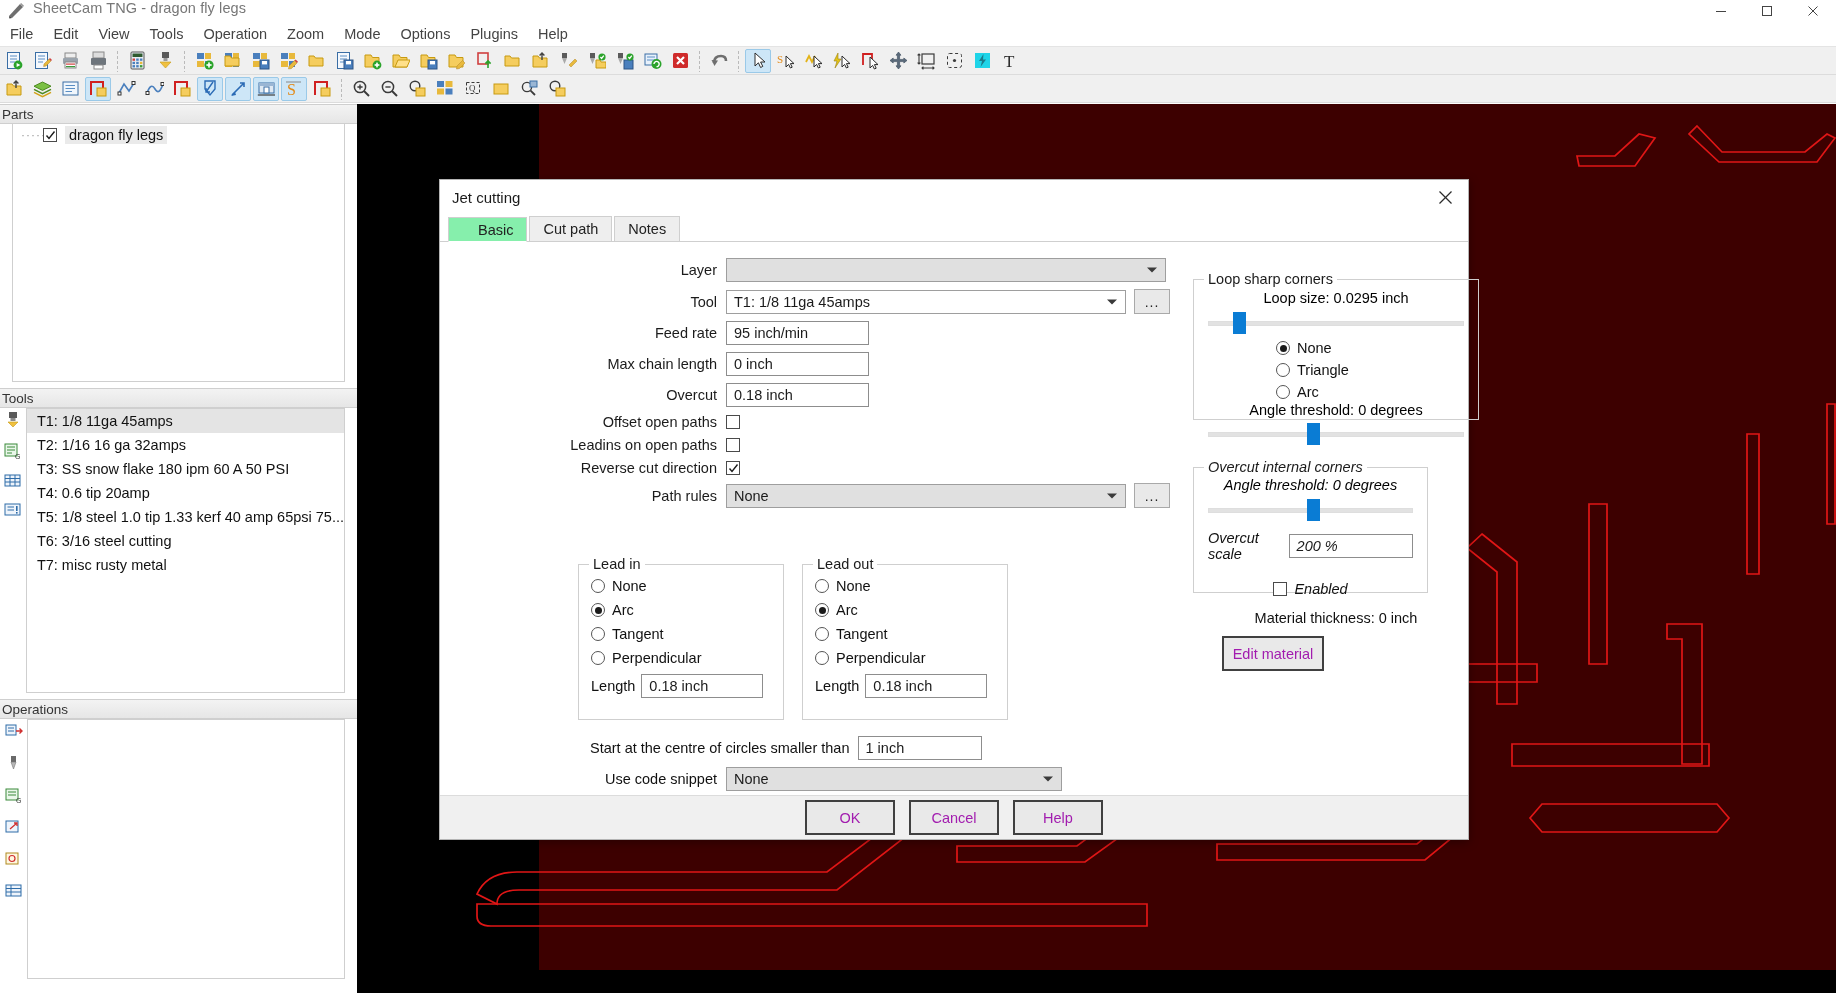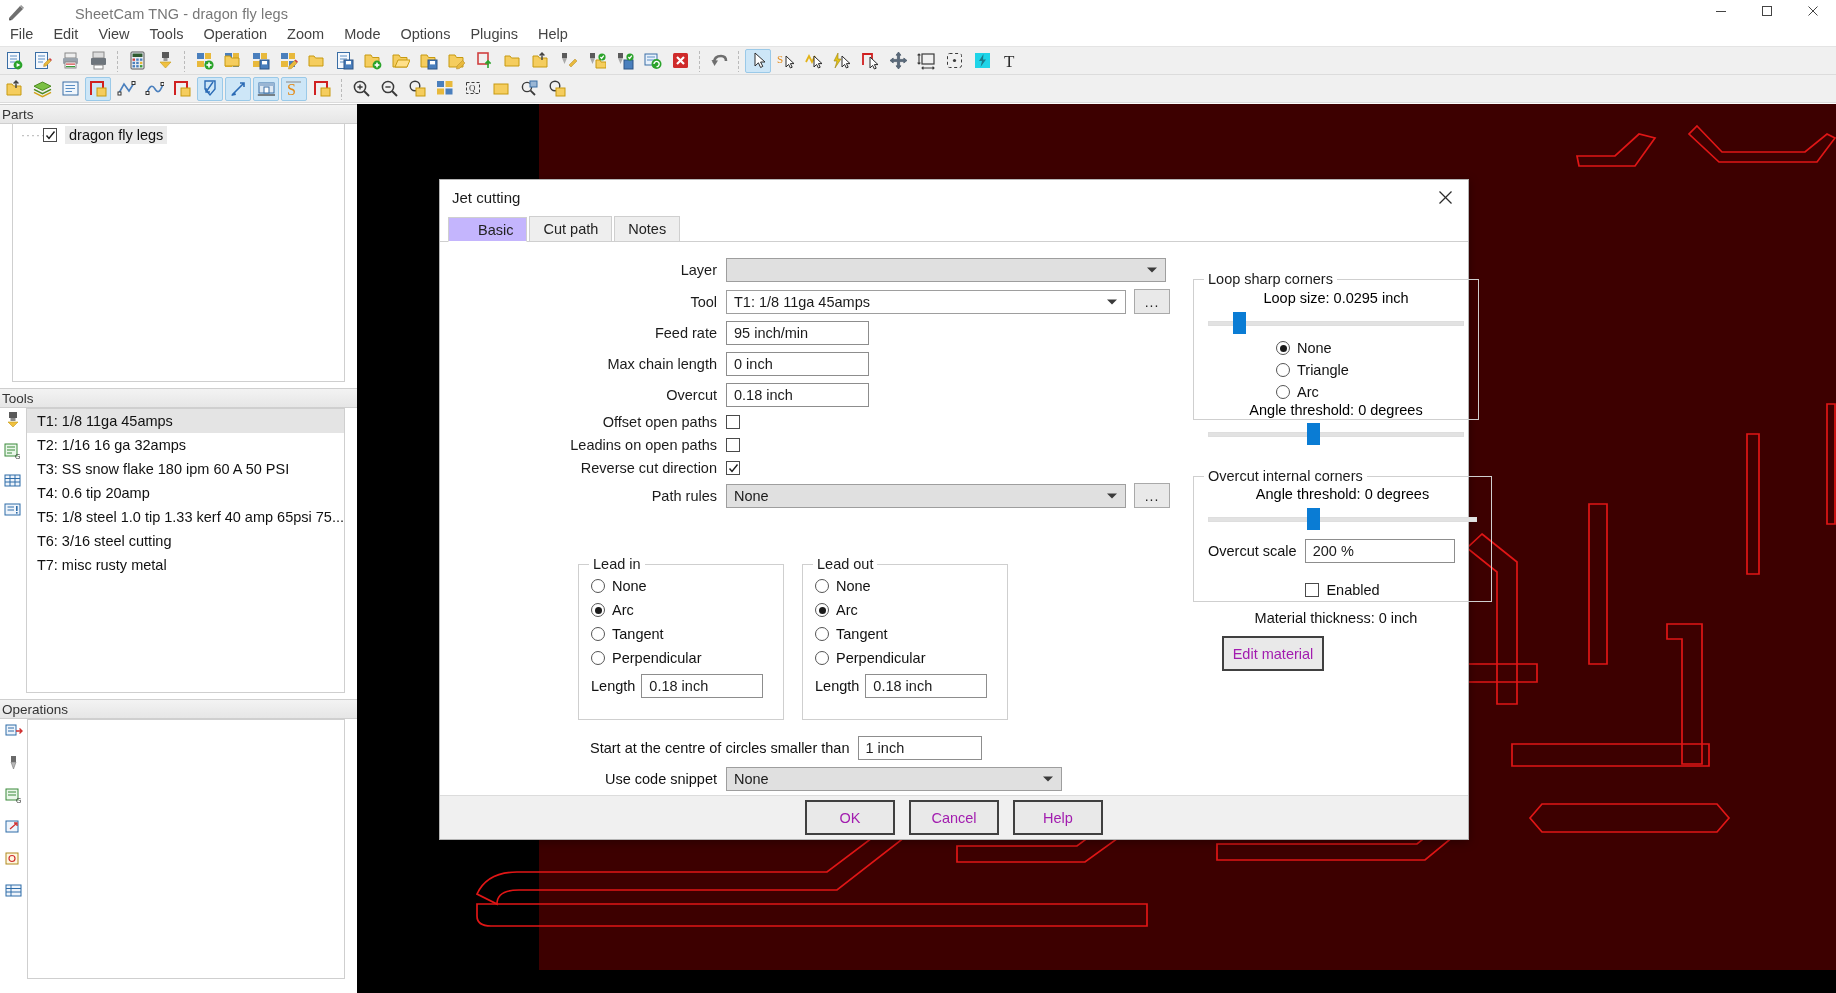--- a/index.html
+++ b/index.html
@@ -10,21 +10,21 @@
     font-family: "Liberation Sans", sans-serif;
     font-size: 15px;
     color: #111;
     background: #ffffff;
   }
   #app { position: relative; width: 1836px; height: 993px; }
 
   
   .titlebar {
     position: absolute; left: 0; top: 0; width: 1836px; height: 22px;
-    background: #ffffff; display: flex; align-items: flex-end; gap: 42px;
+    background: #ffffff; display: flex; align-items: flex-start;
   }
   .titlebar .tb-icon {
     width: 20px; height: 20px; margin-left: 6px; position: relative;
   }
   .titlebar .tb-icon svg { display:block; }
   .titlebar .tb-title {
     margin-left: 7px; font-size: 14.5px; color: #777;
     letter-spacing: .1px;
   }
   .win-btns { position: absolute; right: 0; top: 0; height: 22px; display: flex; }
@@ -129,21 +129,21 @@
     position: absolute; right: 6px; top: 3px; width: 34px; height: 28px;
     display: flex; align-items: center; justify-content: center; color: #333;
   }
   .dlg-tabs { height: 28px; display: flex; align-items: flex-end; padding-left: 8px;
               background: #ffffff; border-bottom: 1px solid #cfcfcf; }
   .dlg-tab {
     height: 25px; padding: 0 13px; display: flex; align-items: center;
     font-size: 14.5px; border: 1px solid #cfcfcf; border-bottom: none;
     background: #eeeeee; margin-right: 2px; color: #222;
   }
-  .dlg-tab.active { background: #c4b5fd; border-bottom: 1px solid #fff; margin-bottom: -1px; padding-left: 29px; }
+  .dlg-tab.active { background: #86efac; border-bottom: 1px solid #fff; margin-bottom: -1px; padding-left: 29px; }
 
   .dlg-body { flex: 1; background: #ffffff; position: relative; }
   .dlg-footer {
     height: 44px; background: #f0f0f0; border-top: 1px solid #dcdcdc;
     display: flex; align-items: center; justify-content: center; gap: 14px;
   }
   .btn {
     min-width: 90px; height: 35px; background: #e9e9e9; border: 2px solid #404040;
     font-size: 14.5px; color: #a21caf; display: flex; align-items: center; justify-content: center;
   }
@@ -971,21 +971,21 @@
             </div>
           </div>
           <div class="center-text">Angle threshold: 0 degrees</div>
           <div class="slider" style="margin-top:5px;">
             <div class="track"></div>
             <div class="thumb" id="loopAngleThumb" style="left: 98.96px;"></div>
           </div>
         </div>
       </div>
 
-      <div class="group" style="left:753px; top:234px; width:299px; height:126px;">
+      <div class="group" style="left:753px; top:225px; width:235px; height:126px;font-style:italic;">
         <div class="gtitle">Overcut internal corners</div>
         <div style="padding:9px 14px 0 14px;">
           <div class="center-text">Angle threshold: 0 degrees</div>
           <div class="slider" style="margin-top:6px;">
             <div class="track"></div>
             <div class="thumb" id="overcutAngleThumb" style="left: 98.96px;"></div>
           </div>
           <div style="display:flex;align-items:center;margin-top:9px;">
             <span style="font-size:14.5px;margin-right:8px;">Overcut scale</span>
             <span class="txt" style="width:150px;">200 %</span>

